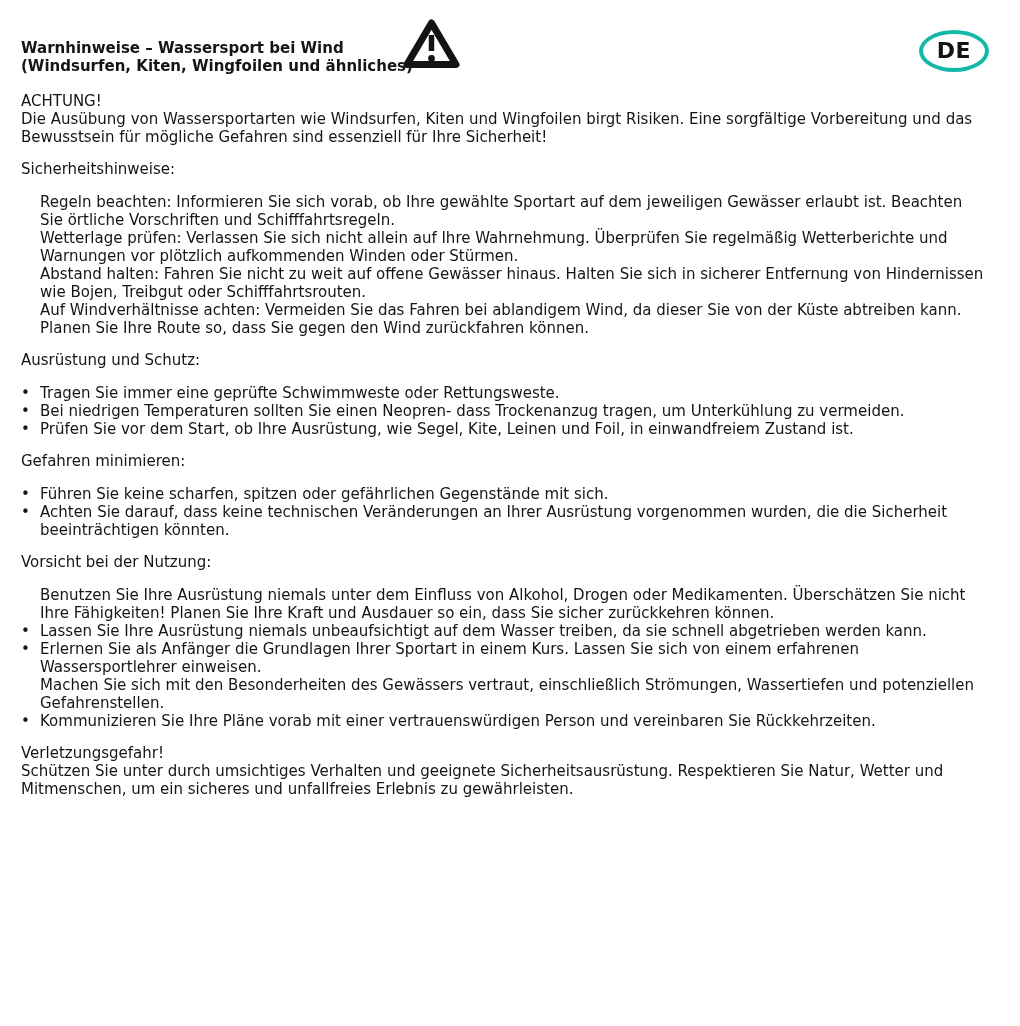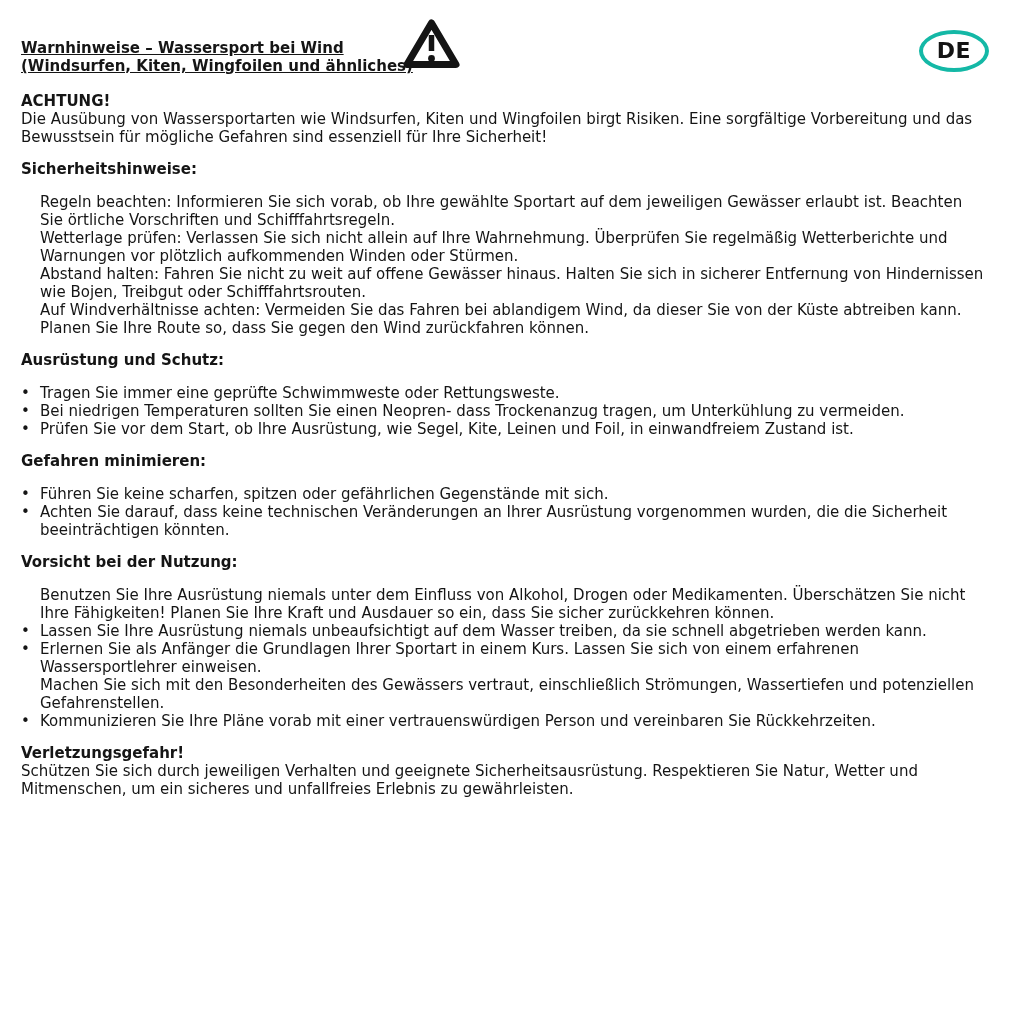--- a/index.html
+++ b/index.html
@@ -10,21 +10,21 @@
     box-sizing: border-box;
     background: #ffffff;
     color: #151515;
     font-family: "DejaVu Sans", sans-serif;
     font-size: 15px;
     line-height: 18px;
     padding: 39px 32px 0 21px;
     overflow: hidden;
   }
   .title-block { font-weight: bold; }
-  .title-line { white-space: nowrap; text-decoration: underline; }
+  .title-line { white-space: nowrap; }
 
   .warning-triangle {
     position: absolute;
     left: 402px;
     top: 18px;
     width: 59px;
     height: 53px;
   }
   .lang-badge {
     position: absolute;
@@ -39,21 +39,21 @@
     align-items: center;
     justify-content: center;
     font-weight: bold;
     font-size: 22px;
     letter-spacing: 0.5px;
     color: #141414;
   }
 
   .doc-body { margin-top: 17px; }
   .section .heading {
-    font-weight: bold;
+    font-weight: normal;
     margin: 14px 0 15px 0;
   }
   .section.tight .heading { margin-bottom: 0; }
   .section:first-child .heading { margin-top: 0; }
 
   .item { display: flex; }
   .marker { flex: 0 0 19px; }
   .text { flex: 1 1 auto; }
 </style>
 </head>
@@ -149,18 +149,18 @@
           <span class="text">Machen Sie sich mit den Besonderheiten des Gewässers vertraut, einschließlich Strömungen, Wassertiefen und potenziellen Gefahrenstellen.</span>
         </div>
         <div class="item bullet">
           <span class="marker">•</span>
           <span class="text">Kommunizieren Sie Ihre Pläne vorab mit einer vertrauenswürdigen Person und vereinbaren Sie Rückkehrzeiten.</span>
         </div>
       </section>
       <section class="section tight">
         <div class="heading">Verletzungsgefahr!</div>
         <div class="item plain">
-          <span class="text">Schützen Sie sich durch jeweiligen Verhalten und geeignete Sicherheitsausrüstung. Respektieren Sie Natur, Wetter und Mitmenschen, um ein sicheres und unfallfreies Erlebnis zu gewährleisten.</span>
+          <span class="text">Schützen Sie unter durch umsichtiges Verhalten und geeignete Sicherheitsausrüstung. Respektieren Sie Natur, Wetter und Mitmenschen, um ein sicheres und unfallfreies Erlebnis zu gewährleisten.</span>
         </div>
       </section>
     </main>
 
 </div>
 
 </body></html>

